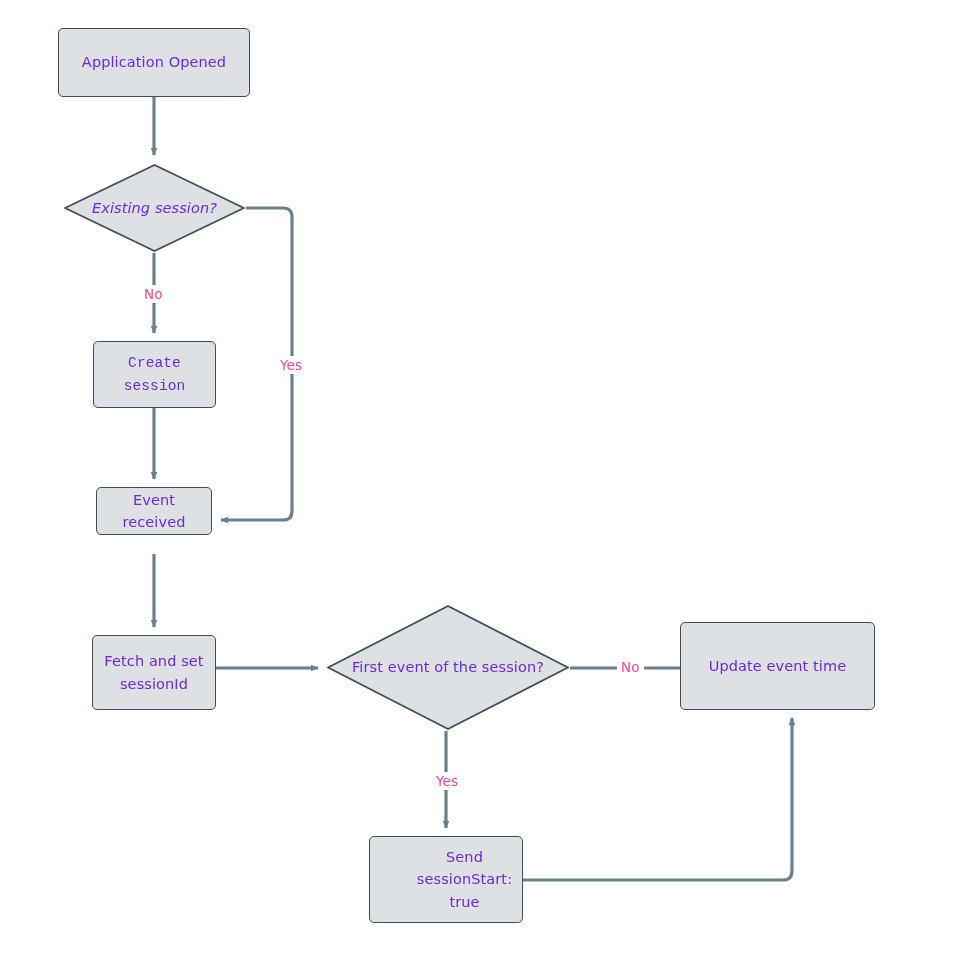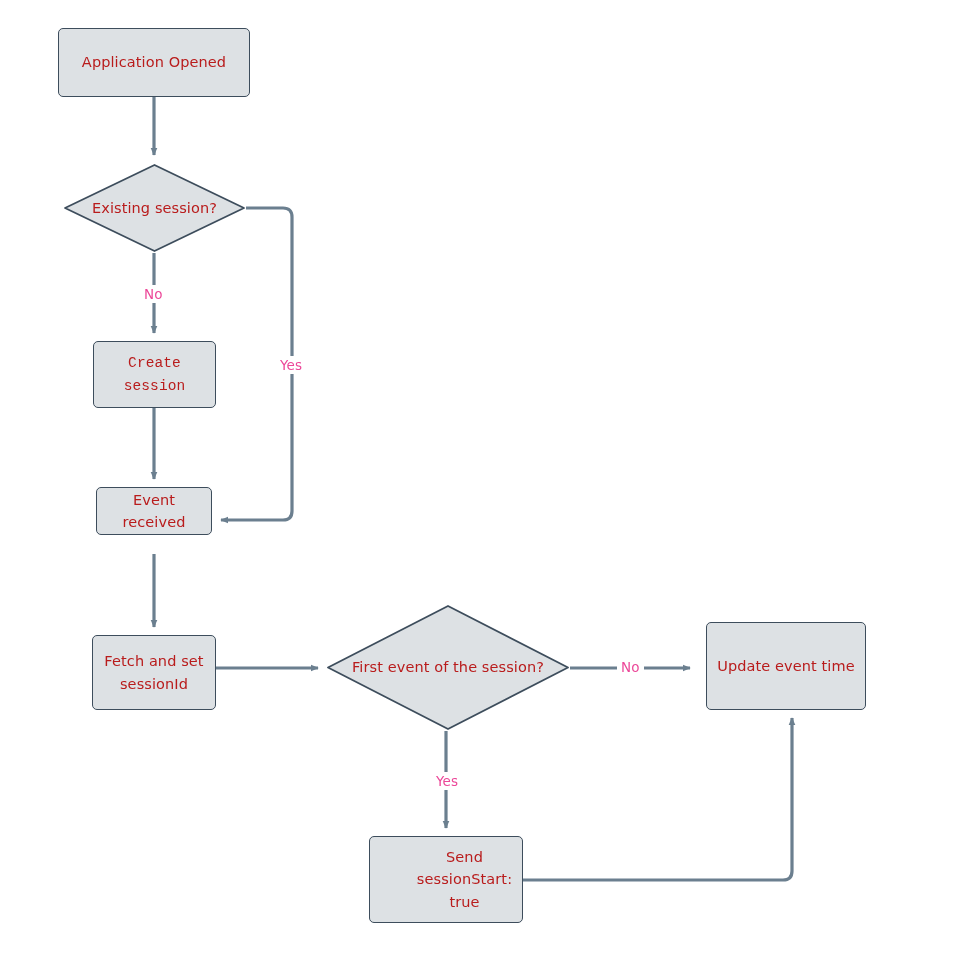--- a/index.html
+++ b/index.html
@@ -24,21 +24,21 @@
     width: 960px;
     height: 962px;
   }
   .node {
     position: absolute;
     box-sizing: border-box;
     display: flex;
     align-items: center;
     justify-content: center;
     text-align: center;
-    color: #b91c1c;
+    color: #6d28d9;
     font-size: 14.5px;
     line-height: 1.55;
     letter-spacing: 0.1px;
   }
   .node.process {
     background: #dde1e4;
     border: 1.6px solid #3d4d5c;
     border-radius: 5px;
   }
   .node.decision {
@@ -104,21 +104,21 @@
     <path d="M446,731 L446,828" stroke="#6b7f8f" stroke-width="3.2" fill="none" marker-end="url(#arrow)"></path>
 
     
     <path d="M523,880 L783,880 Q792,880 792,871 L792,718" stroke="#6b7f8f" stroke-width="3.2" fill="none" marker-end="url(#arrow)"></path>
   </svg>
 
   <div class="node process" style="left:58px; top:28px; width:192px; height:69px;">
     <span>Application Opened</span>
   </div>
 
-  <div class="node decision" style="left:63px; top:163px; width:183px; height:90px;">
+  <div class="node decision" style="left:63px; top:163px; width:183px; height:90px;font-style:italic;">
     <svg width="183" height="90" viewBox="0 0 183 90">
       <polygon points="91.5,2 181,45 91.5,88 2,45" fill="#dde1e4" stroke="#3d4d5c" stroke-width="1.8" stroke-linejoin="round"></polygon>
     </svg>
     <span class="dlabel">Existing session?</span>
   </div>
 
   <div class="node process" style="left:93px; top:341px; width:123px; height:67px;font-family:Liberation Mono, monospace;">
     <span>
       <span class="nline">Create</span>
       <span class="nline">session</span>
@@ -139,21 +139,21 @@
     </span>
   </div>
 
   <div class="node decision" style="left:326px; top:604px; width:244px; height:127px;">
     <svg width="244" height="127" viewBox="0 0 244 127">
       <polygon points="122,2 242,63.5 122,125 2,63.5" fill="#dde1e4" stroke="#3d4d5c" stroke-width="1.8" stroke-linejoin="round"></polygon>
     </svg>
     <span class="dlabel">First event of the session?</span>
   </div>
 
-  <div class="node process" style="left:706px; top:622px; width:160px; height:88px;">
+  <div class="node process" style="left:680px; top:622px; width:195px; height:88px;">
     <span>Update event time</span>
   </div>
 
   <div class="node process" style="left:369px; top:836px; width:154px; height:87px;padding-left:37px;">
     <span>
       <span class="nline">Send</span>
       <span class="nline">sessionStart: true</span>
     </span>
   </div>
 

